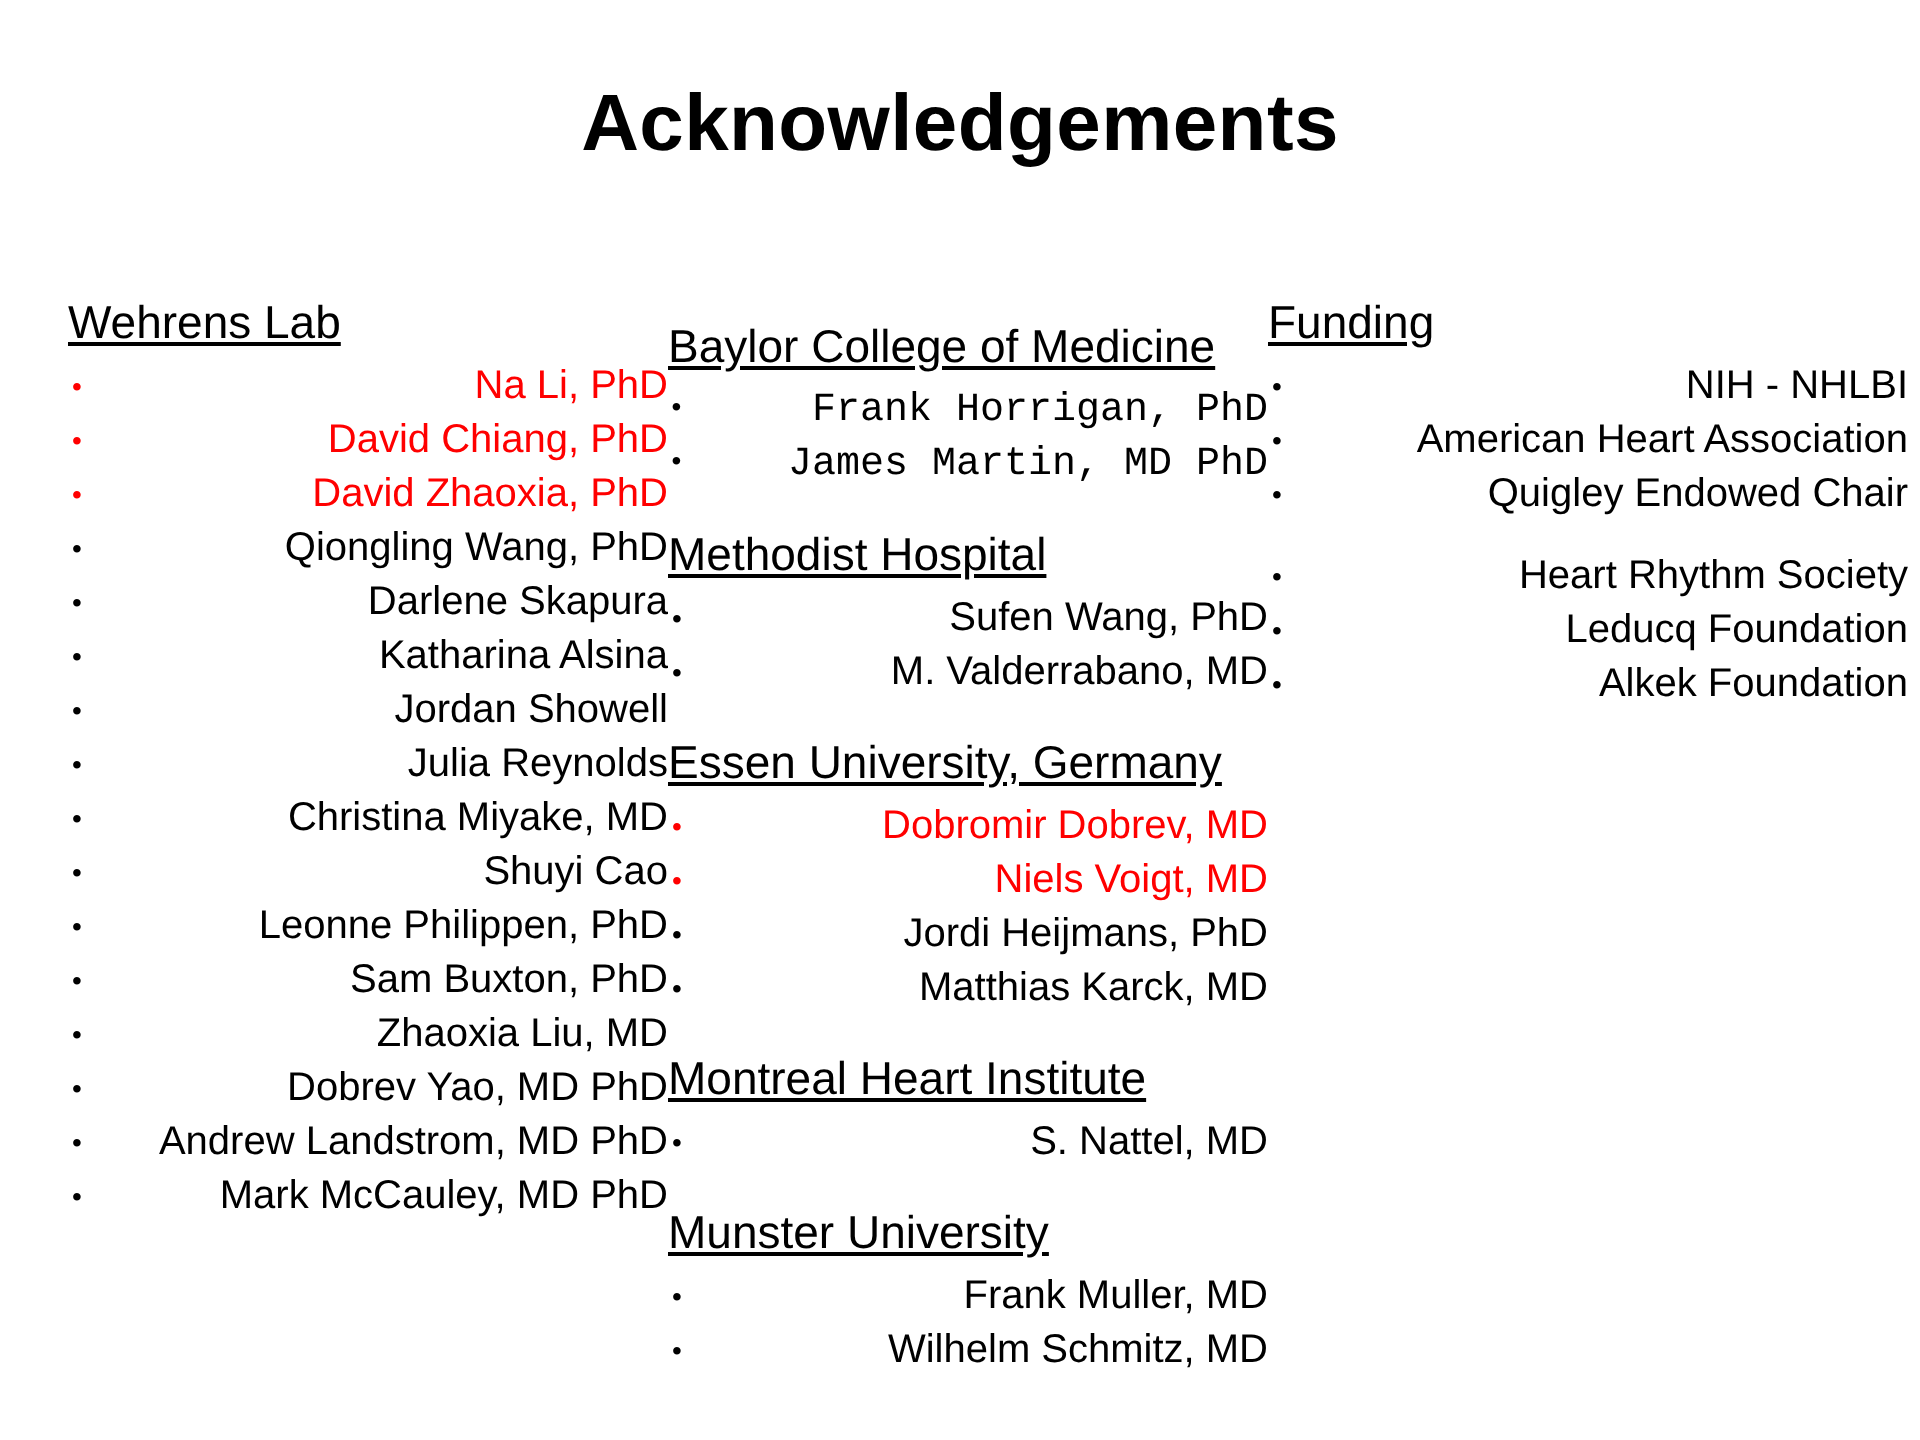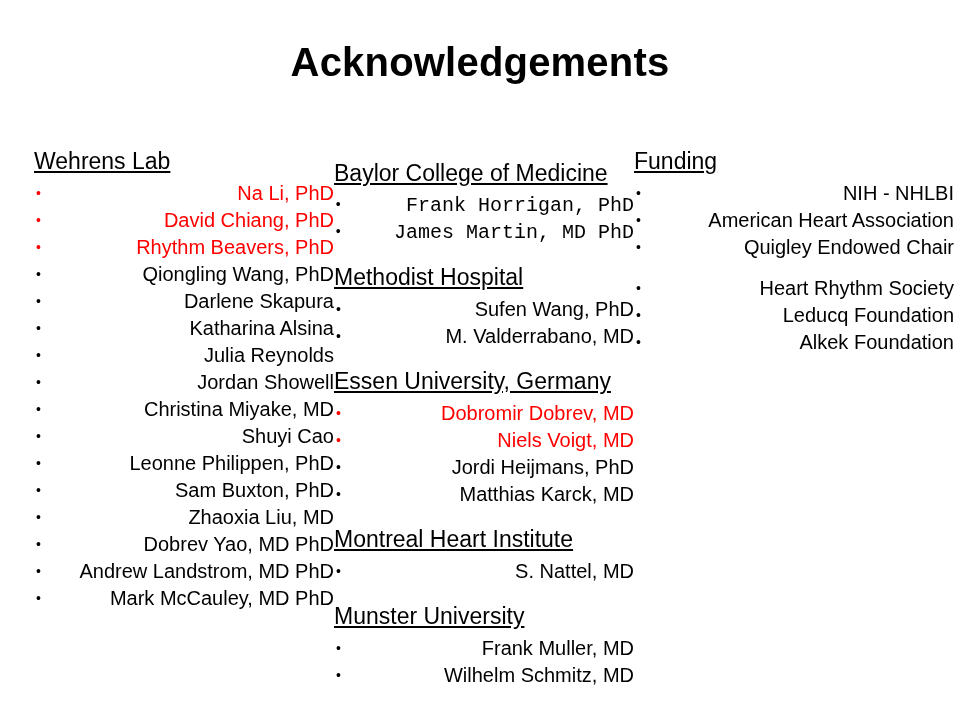--- a/index.html
+++ b/index.html
@@ -110,26 +110,26 @@
 
   <div class="slide-title">Acknowledgements</div>
 
   <div class="columns">
     <div class="col col-1">
         <div class="group">
           <div class="group-heading">Wehrens Lab</div>
           <ul class="items">
             <li class="b-wide highlight">Na Li, PhD</li>
             <li class="b-wide highlight">David Chiang, PhD</li>
-            <li class="b-wide highlight">Rhythm Beavers, PhD</li>
+            <li class="b-wide highlight">David Zhaoxia, PhD</li>
             <li class="b-wide">Qiongling Wang, PhD</li>
             <li class="b-wide">Darlene Skapura</li>
             <li class="b-wide">Katharina Alsina</li>
+            <li class="b-wide">Jordan Showell</li>
             <li class="b-wide">Julia Reynolds</li>
-            <li class="b-wide">Jordan Showell</li>
             <li class="b-wide">Christina Miyake, MD</li>
             <li class="b-wide">Shuyi Cao</li>
             <li class="b-wide">Leonne Philippen, PhD</li>
             <li class="b-wide">Sam Buxton, PhD</li>
             <li class="b-wide">Zhaoxia Liu, MD</li>
             <li class="b-wide">Dobrev Yao, MD PhD</li>
             <li class="b-wide">Andrew Landstrom, MD PhD</li>
             <li class="b-wide">Mark McCauley, MD PhD</li>
           </ul>
         </div>

